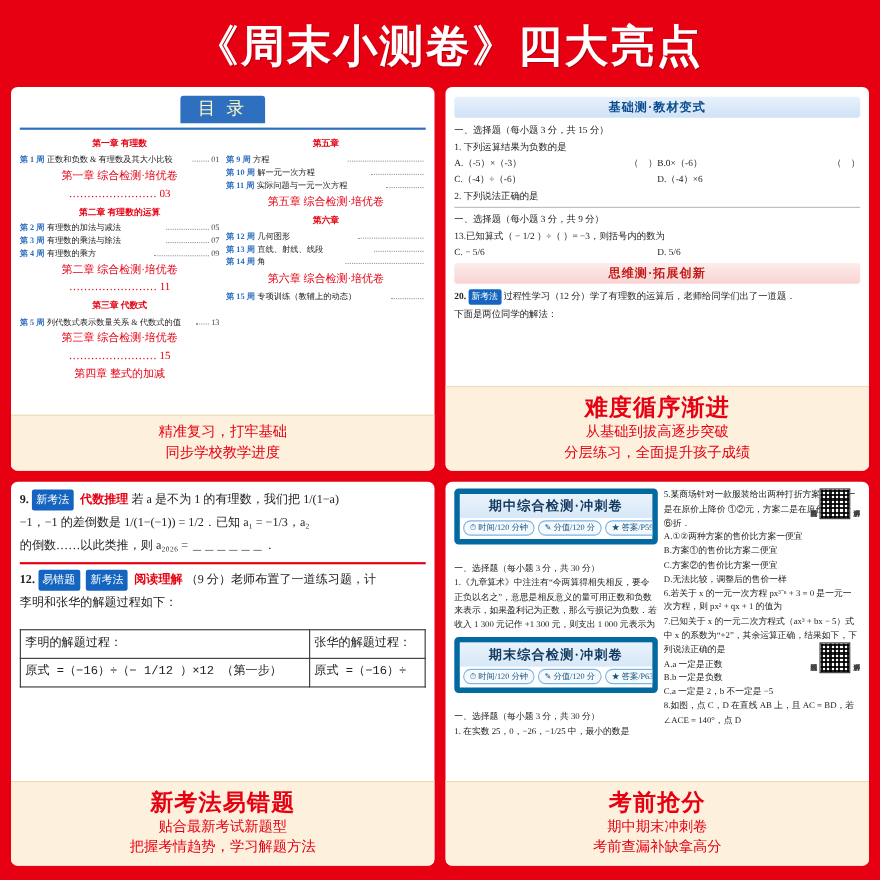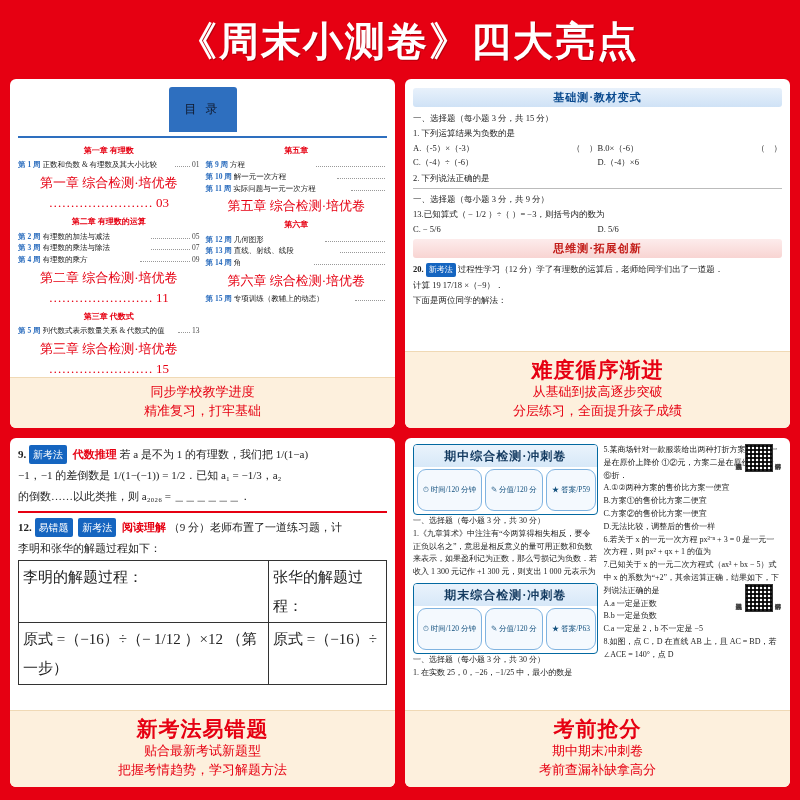--- a/index.html
+++ b/index.html
@@ -61,45 +61,45 @@
     color:#e60012;
     font-size:13px;
     line-height:1.45;
   }
 
   
   .toc-head { text-align:center; margin:2px 0 4px 0; }
   .toc-head .tab {
     display:inline-block;
     background:#2e6fbf;
-    color:#0f172a;
-    font-size:12px;
+    color:#fef9c3;
+    font-size:16px;
     letter-spacing:3px;
-    padding:14px 16px;
+    padding:2px 16px;
     border-radius:3px 3px 0 0;
   }
   .toc-rule { height:2px; background:#2e6fbf; margin-bottom:4px; }
   .toc-cols { display:flex; gap:6px; font-size:7.5px; line-height:1.55; }
   .toc-col { flex:1 1 50%; }
   .chapter {
     text-align:center;
     color:#e60012;
     font-weight:bold;
     font-size:8px;
     margin:3px 0 2px 0;
   }
   .trow { display:flex; align-items:baseline; color:#1a1a1a; }
   .trow .lbl { color:#2e6fbf; font-weight:bold; margin-right:2px; white-space:nowrap; }
   .trow .txt { flex:1 1 auto; overflow:hidden; white-space:nowrap; }
   .trow .dots { flex:1 1 auto; border-bottom:1px dotted #999; margin:0 2px 2px 2px; }
   .trow .pg { color:#444; }
   .redrow {
     color:#e60012;
     text-align:center;
-    font-size:13px;
+    font-size:10px;
     margin:2px 0;
   }
 
   
   .band {
     text-align:center;
     font-weight:bold;
     font-size:11px;
     color:#0a4a8f;
     background:linear-gradient(#e8f1fb,#cfe2f6);
@@ -135,47 +135,48 @@
     font-size:10px;
     padding:0 4px;
     border-radius:2px;
     margin-right:3px;
   }
   .tag-red { color:#e60012; font-weight:bold; }
   .rule-red { border-top:2px solid #e60012; margin:4px 0; }
   .tbl {
     width:100%;
     border-collapse:collapse;
-    font-size:15px;
-    margin-top:2px;
+    font-size:11px;
+    margin-top:14px;
+    font-family:Liberation Mono, monospace;
   }
   .tbl td { border:1px solid #333; padding:2px 4px; vertical-align:top; }
 
   
-  .sheet { border:1px solid #0369a1; border-radius:4px; margin-bottom:0; overflow:hidden; }
+  .sheet { border:5px solid #0369a1; border-radius:4px; margin-bottom:16px; overflow:hidden; }
   .sheet-title {
     text-align:center;
     font-weight:bold;
     font-size:12px;
     padding:3px 0 2px 0;
     background:linear-gradient(#eaf3fc,#d7e8f8);
     color:#12395f;
     letter-spacing:1px;
   }
   .sheet-meta {
     display:flex;
     gap:3px;
     font-size:7.5px;
     padding:2px 3px 3px 3px;
     align-items:center;
   }
   .chip {
     border:1px solid #7fb3e0;
     border-radius:9px;
-    padding:15px 5px;
+    padding:1px 5px;
     color:#15527f;
     background:#f4f9fe;
     white-space:nowrap;
   }
   .qr {
     width:28px; height:28px;
     background:
       repeating-linear-gradient(90deg,#222 0 2px,#fff 2px 4px),
       repeating-linear-gradient(0deg,#222 0 2px,#fff 2px 4px);
     background-blend-mode:multiply;
@@ -279,22 +280,22 @@
           <div class="redrow">第六章  综合检测·培优卷</div>
           <div class="trow">
             <span class="lbl">第 15 周</span>
             <span class="txt">专项训练（教辅上的动态）</span>
             <span class="dots"></span>
           </div>
         </div>
       </div>
     </div>
     <div class="caption">
+      <div class="sub">精准复习，打牢基础</div>
       <div class="sub">同步学校教学进度</div>
-      <div class="sub">精准复习，打牢基础</div>
     </div>
   </div>
 
   <div class="panel">
     <div class="panel-body">
       <div class="band">基础测·教材变式</div>
       <div class="q">一、选择题（每小题 3 分，共 15 分）</div>
       <div class="q">1. 下列运算结果为负数的是</div>
       <div class="opts">
         <div><span>A.（-5）×（-3）</span><span class="brk">（　）</span></div>
@@ -311,21 +312,20 @@
       <div class="q">13.已知算式（ − 1/2 ）÷（     ）= −3，则括号内的数为</div>
       <div class="opts">
         <div><span>C. − 5/6</span></div>
         <div><span>D. 5/6</span></div>
       </div>
 
       <div class="band red">思维测·拓展创新</div>
       <div class="q">
         <b>20.</b><span class="badge-new">新考法</span><span>过程性学习（12 分）学了有理数的运算后，老师给同学们出了一道题．</span>
       </div>
-      <div class="q">计算 19 17/18 ×（−9）．</div>
       <div class="q">下面是两位同学的解法：</div>
     </div>
     <div class="caption">
       <div class="big">难度循序渐进</div>
       <div class="sub">从基础到拔高逐步突破</div>
       <div class="sub">分层练习，全面提升孩子成绩</div>
     </div>
   </div>
 
   <div class="panel">

